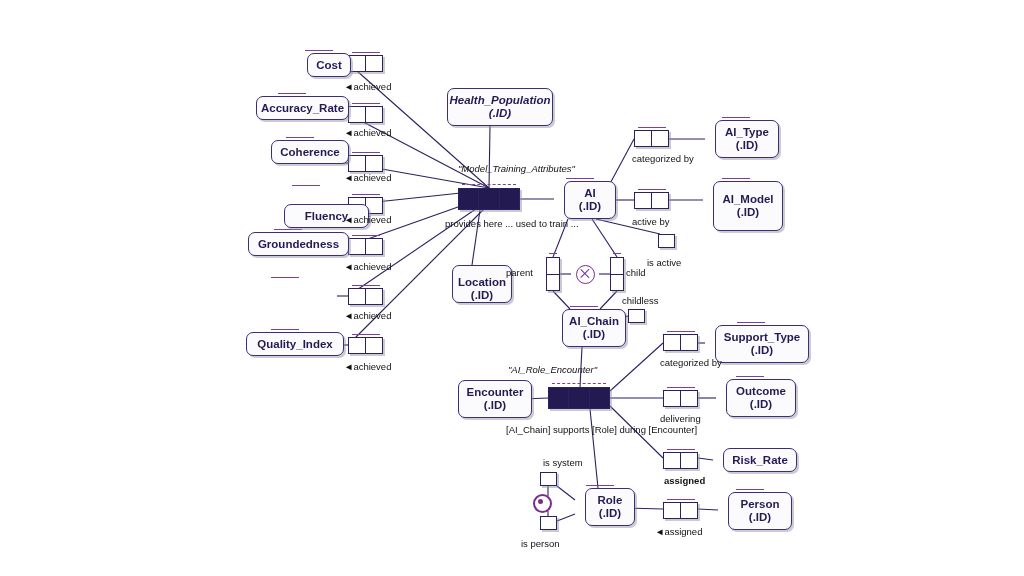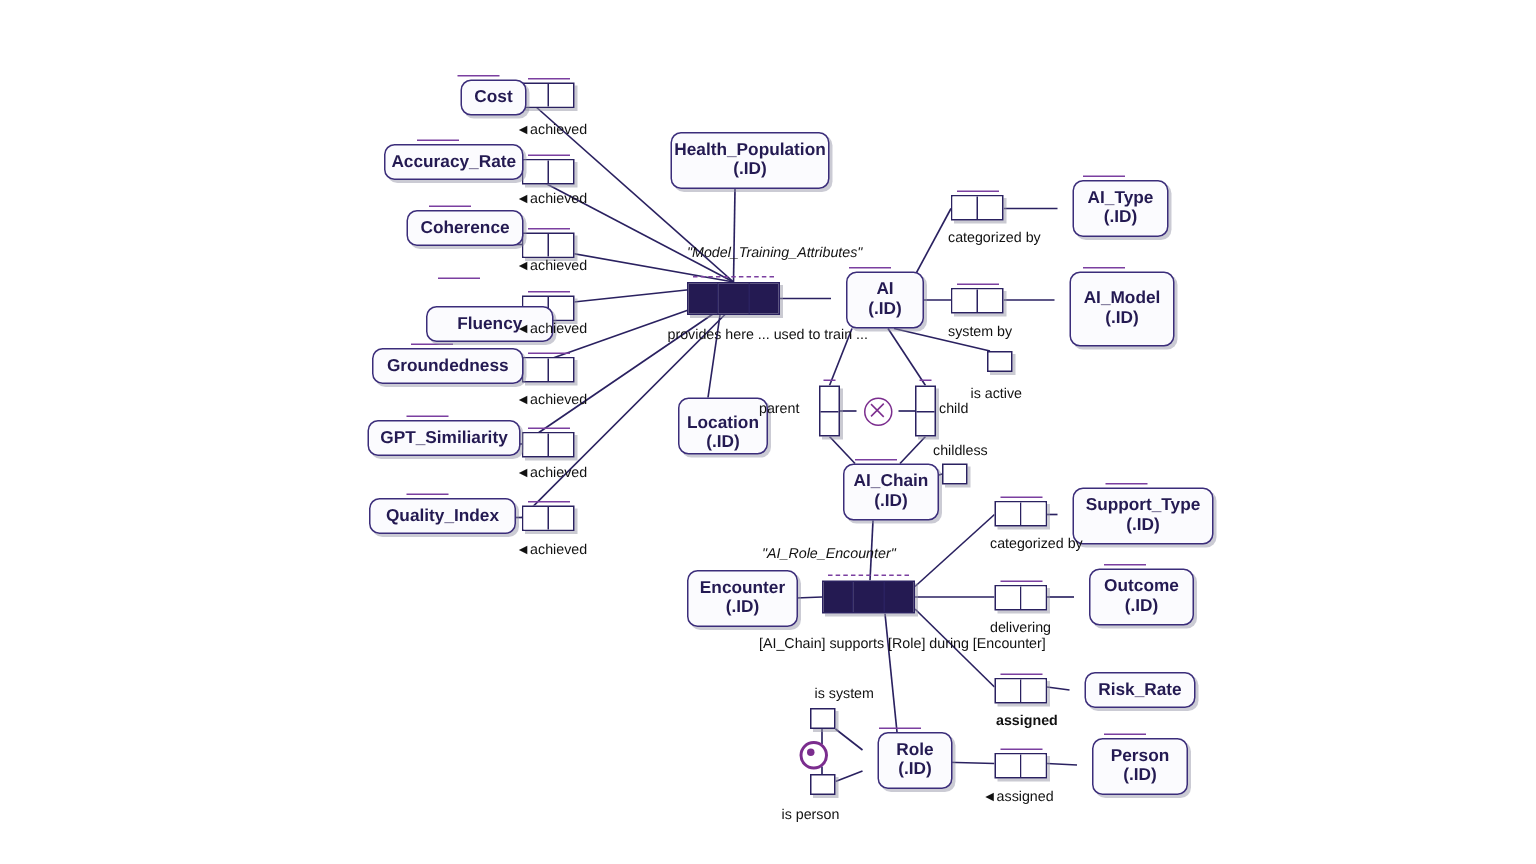--- a/index.html
+++ b/index.html
@@ -334,28 +334,25 @@
   </div>
   <div class="entity" style="left:261px; top:140px; width:78px; height:24px;">
     <span class="ename">Coherence</span>
   </div>
   <div class="entity" style="left:274px; top:204px; width:85px; height:24px;">
     <span class="ename">Fluency</span>
   </div>
   <div class="entity" style="left:238px; top:232px; width:101px; height:24px;">
     <span class="ename">Groundedness</span>
   </div>
-  <div class="entity" style="left:235px; top:280px; width:102px; height:24px;">
-    <span class="ename">GPT_Similiarity</span>
-  </div>
   <div class="entity" style="left:236px; top:332px; width:98px; height:24px;">
     <span class="ename">Quality_Index</span>
   </div>
 
-  <div class="entity" style="left:437px; top:88px; width:106px; height:38px;">
+  <div class="entity" style="left:437px; top:88px; width:106px; height:38px;font-style:italic;">
     <span class="ename">Health_Population</span>
     <span class="eid">(.ID)</span>
   </div>
   <div class="entity" style="left:442px; top:265px; width:60px; height:38px;justify-content:flex-end;">
     <span class="ename">Location</span>
     <span class="eid">(.ID)</span>
   </div>
   <div class="entity" style="left:554px; top:181px; width:52px; height:38px;">
     <span class="ename">AI</span>
     <span class="eid">(.ID)</span>
@@ -401,21 +398,21 @@
   <div class="lbl ital" style="left:508px; top:364px;">"AI_Role_Encounter"</div>
   <div class="lbl" style="left:506px; top:424px;">[AI_Chain] supports [Role] during [Encounter]</div>
   <div class="lbl" style="left:344px; top:81px;">◄achieved</div>
   <div class="lbl" style="left:344px; top:127px;">◄achieved</div>
   <div class="lbl" style="left:344px; top:172px;">◄achieved</div>
   <div class="lbl" style="left:344px; top:214px;">◄achieved</div>
   <div class="lbl" style="left:344px; top:261px;">◄achieved</div>
   <div class="lbl" style="left:344px; top:310px;">◄achieved</div>
   <div class="lbl" style="left:344px; top:361px;">◄achieved</div>
   <div class="lbl" style="left:632px; top:153px;">categorized by</div>
-  <div class="lbl" style="left:632px; top:216px;">system by</div>
+  <div class="lbl" style="left:632px; top:216px;">active by</div>
   <div class="lbl" style="left:647px; top:257px;">is active</div>
   <div class="lbl" style="left:506px; top:267px;">parent</div>
   <div class="lbl" style="left:626px; top:267px;">child</div>
   <div class="lbl" style="left:622px; top:295px;">childless</div>
   <div class="lbl" style="left:660px; top:357px;">categorized by</div>
   <div class="lbl" style="left:660px; top:413px;">delivering</div>
   <div class="lbl" style="left:664px; top:475px;font-weight:bold;">assigned</div>
   <div class="lbl" style="left:655px; top:526px;">◄assigned</div>
   <div class="lbl" style="left:521px; top:457px;padding-left:22px;">is system</div>
   <div class="lbl" style="left:521px; top:538px;text-align:center;">is person</div>

